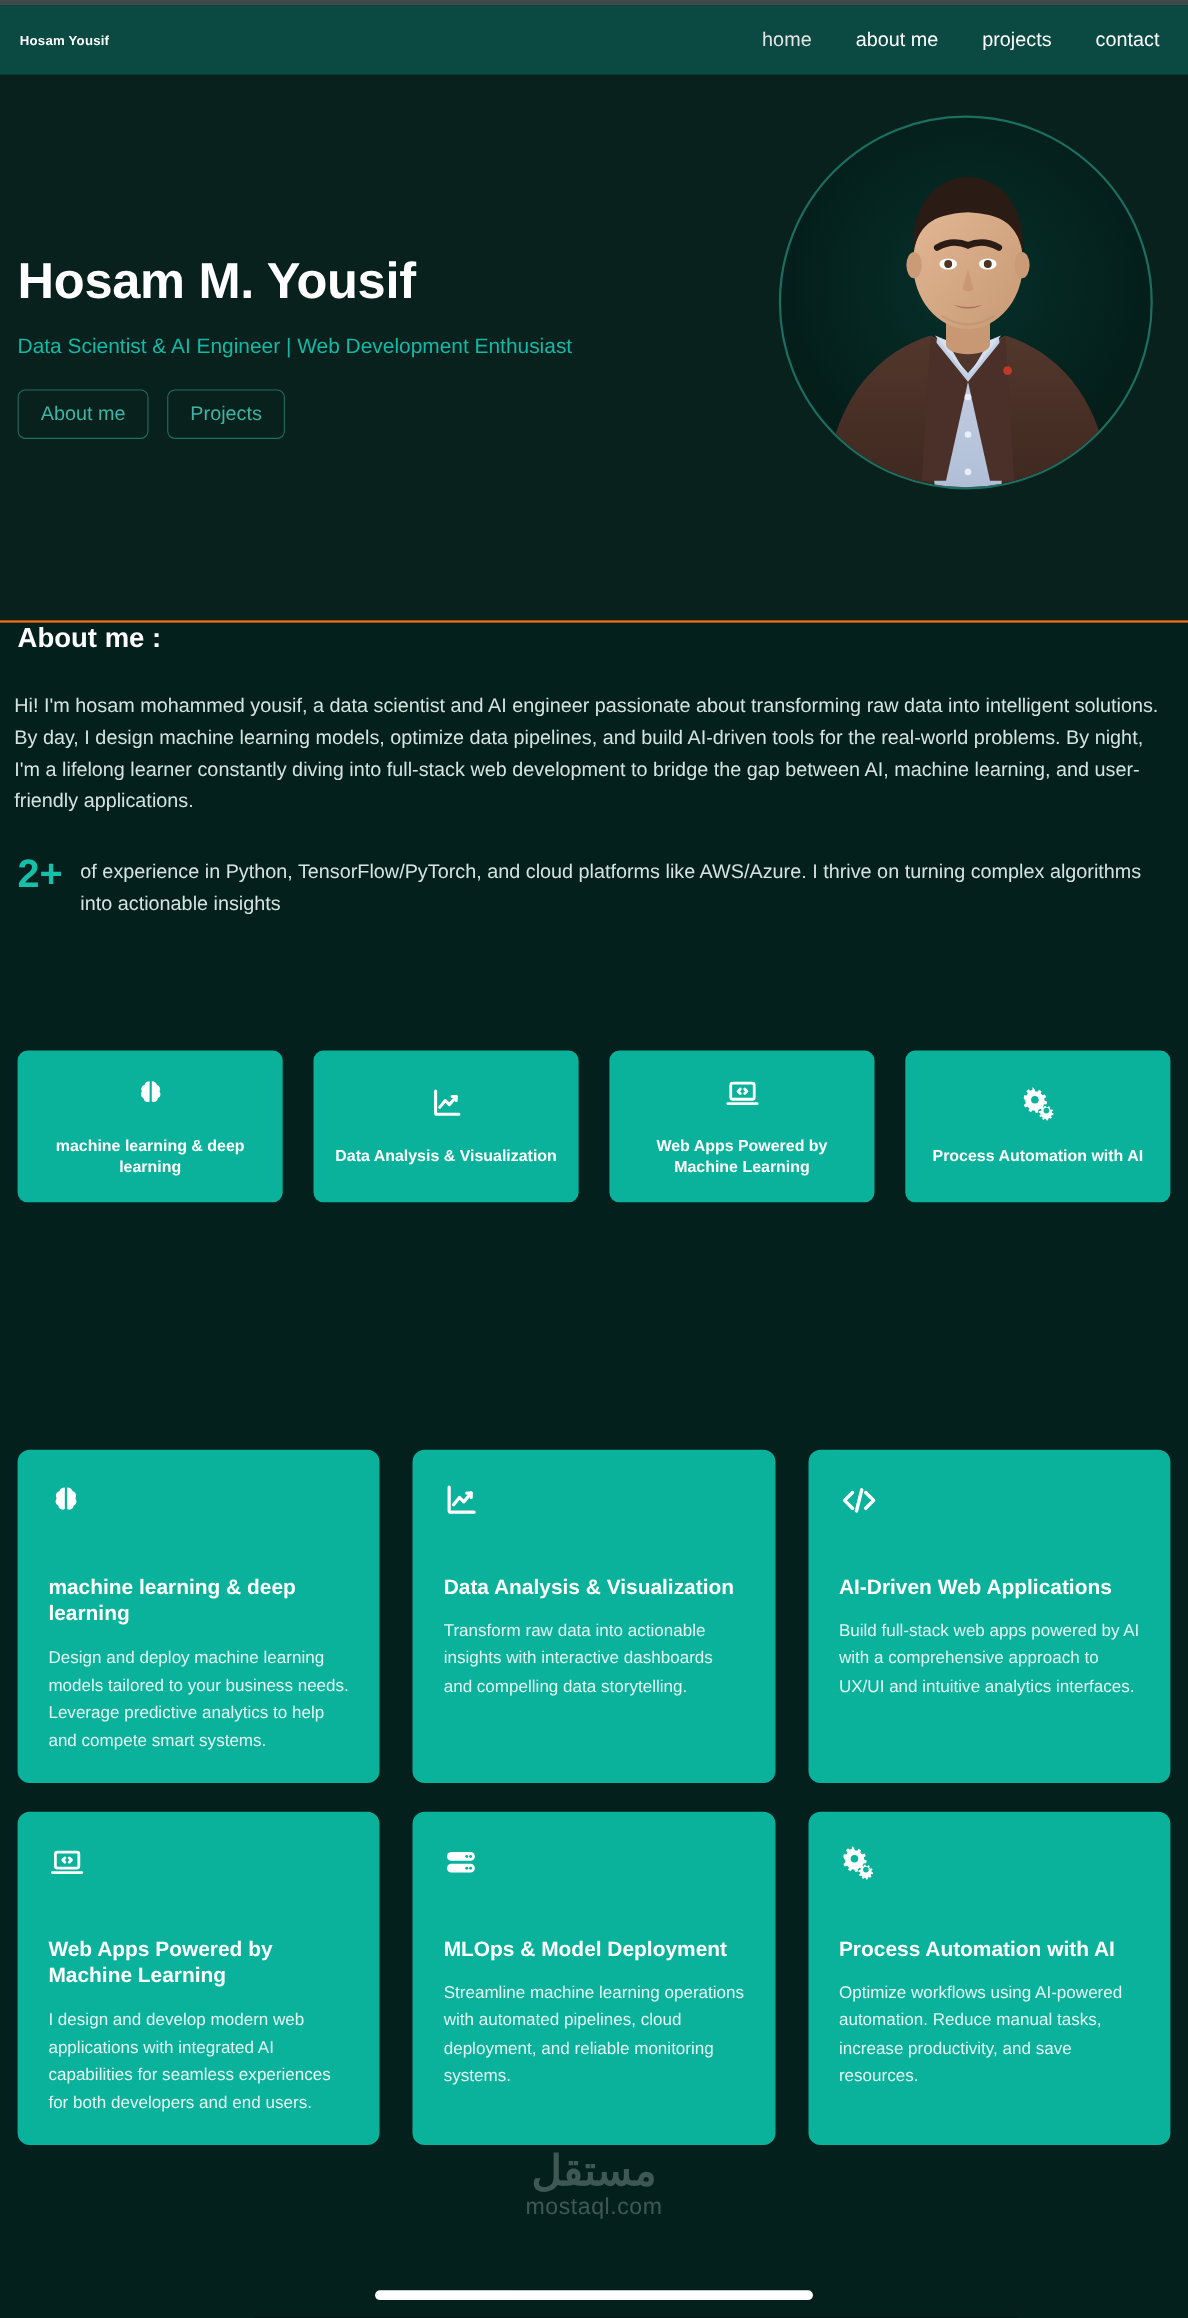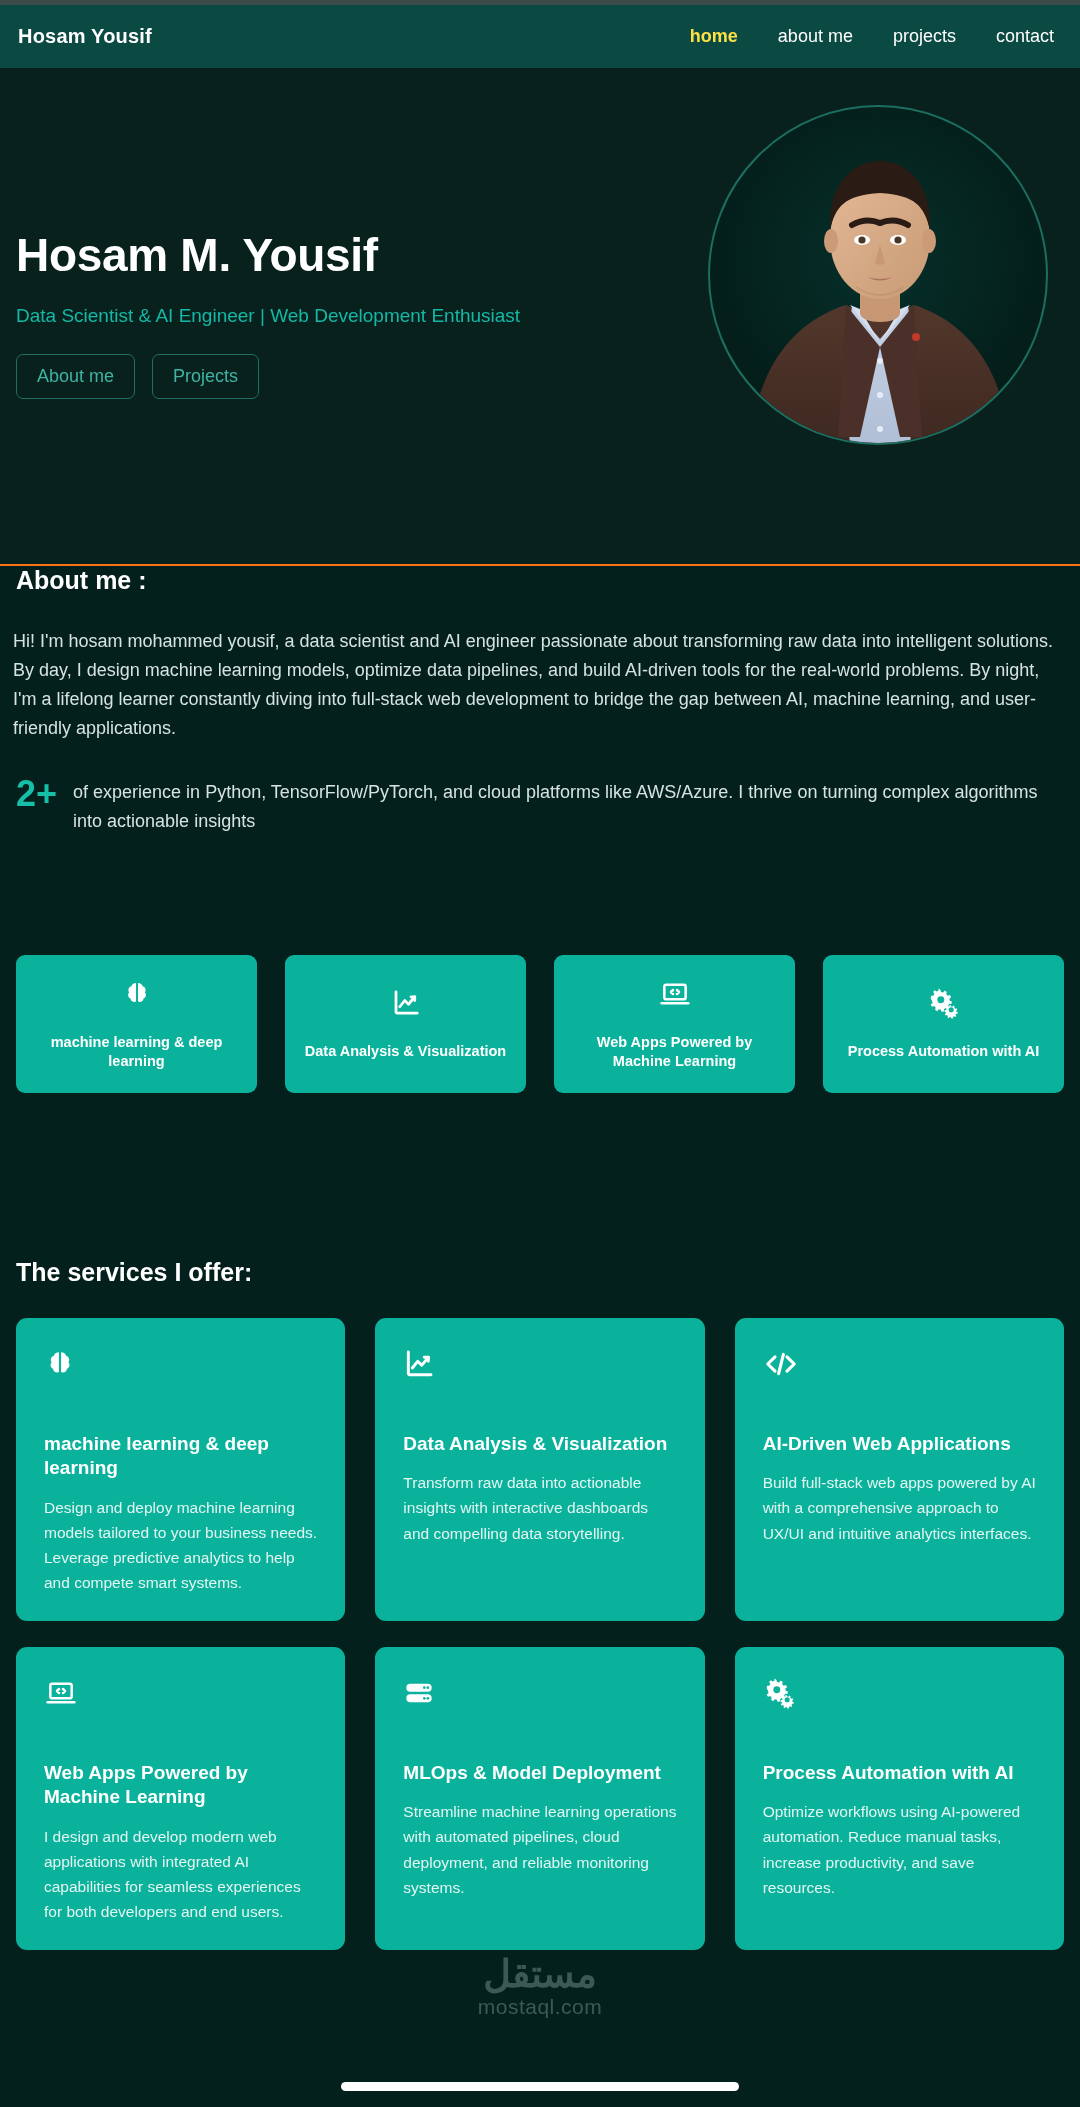--- a/index.html
+++ b/index.html
@@ -36,37 +36,37 @@
     width: 1080px;
     height: 63px;
     background: #0b4a43;
     display: flex;
     align-items: center;
     justify-content: space-between;
     padding: 0 16px 0 18px;
   }
   .brand {
     color: #ffffff;
-    font-size: 20px;
+    font-size: 12px;
     font-weight: bold;
     letter-spacing: .2px;
   }
   .nav-links {
     display: flex;
     align-items: center;
     gap: 40px;
     padding-right: 10px;
   }
   .nav-link {
     color: #ffffff;
     font-size: 18px;
     text-decoration: none;
     white-space: nowrap;
   }
-  .nav-link.active { color: #fde047; font-weight: bold; }
+  .nav-link.active { color: #e5e5e5; }
 
   
   .hero {
     position: absolute;
     top: 68px; left: 0;
     width: 1080px;
     height: 498px;
     background: #08211d;
     border-bottom: 2px solid #f97316;
   }
@@ -412,23 +412,20 @@
           <circle cx="9.6" cy="9.6" r="2.6" fill="#0ab29c"></circle>
           <path d="M16.6 13.1l.4 1.2 1.3.2.6-1 1.3.8-.4 1.2.9.9 1.2-.4.7 1.3-1 .6.2 1.3 1.2.4-.2 1.4-1.3-.1-.6 1.1.8 1-1.1 1-.9-.7-1.2.6.1 1.3-1.4.2-.4-1.2-1.3-.2-.6 1-1.3-.8.4-1.2-.9-.9-1.2.4-.7-1.3 1-.6-.2-1.3-1.2-.4.2-1.4 1.3.1.6-1.1-.8-1 1.1-1 .9.7 1.2-.6-.1-1.3z" transform="scale(0.82) translate(4.2 3.5)"></path>
           <circle cx="17.4" cy="17" r="1.9" fill="#0ab29c"></circle>
         </svg>
       </div>
       <div class="chip-label">Process Automation with AI</div>
     </div>
 
   </div>
 
-  <div class="services-head">
-    <div class="section-title">The services I offer:</div>
-  </div>
 
   <div class="services-grid">
 
     <div class="svc-card">
       <div class="svc-icon">
         <svg width="32" height="32" viewBox="0 0 24 24" fill="#ffffff">
           <path d="M11.2 3.2c-2 0-3.4 1.1-3.7 2.6-1.4.3-2.4 1.5-2.4 3 0 .7.2 1.3.6 1.8-.5.5-.8 1.3-.8 2.1 0 1.3.8 2.4 1.9 2.8.1 1.6 1.4 2.8 3.1 2.8.7 0 1.3-.2 1.3-.7V3.9c0-.5-.1-.7-.0-.7z"></path>
           <path d="M12.8 3.2c2 0 3.4 1.1 3.7 2.6 1.4.3 2.4 1.5 2.4 3 0 .7-.2 1.3-.6 1.8.5.5.8 1.3.8 2.1 0 1.3-.8 2.4-1.9 2.8-.1 1.6-1.4 2.8-3.1 2.8-.7 0-1.3-.2-1.3-.7V3.9c0-.5.1-.7 0-.7z"></path>
         </svg>
       </div>

